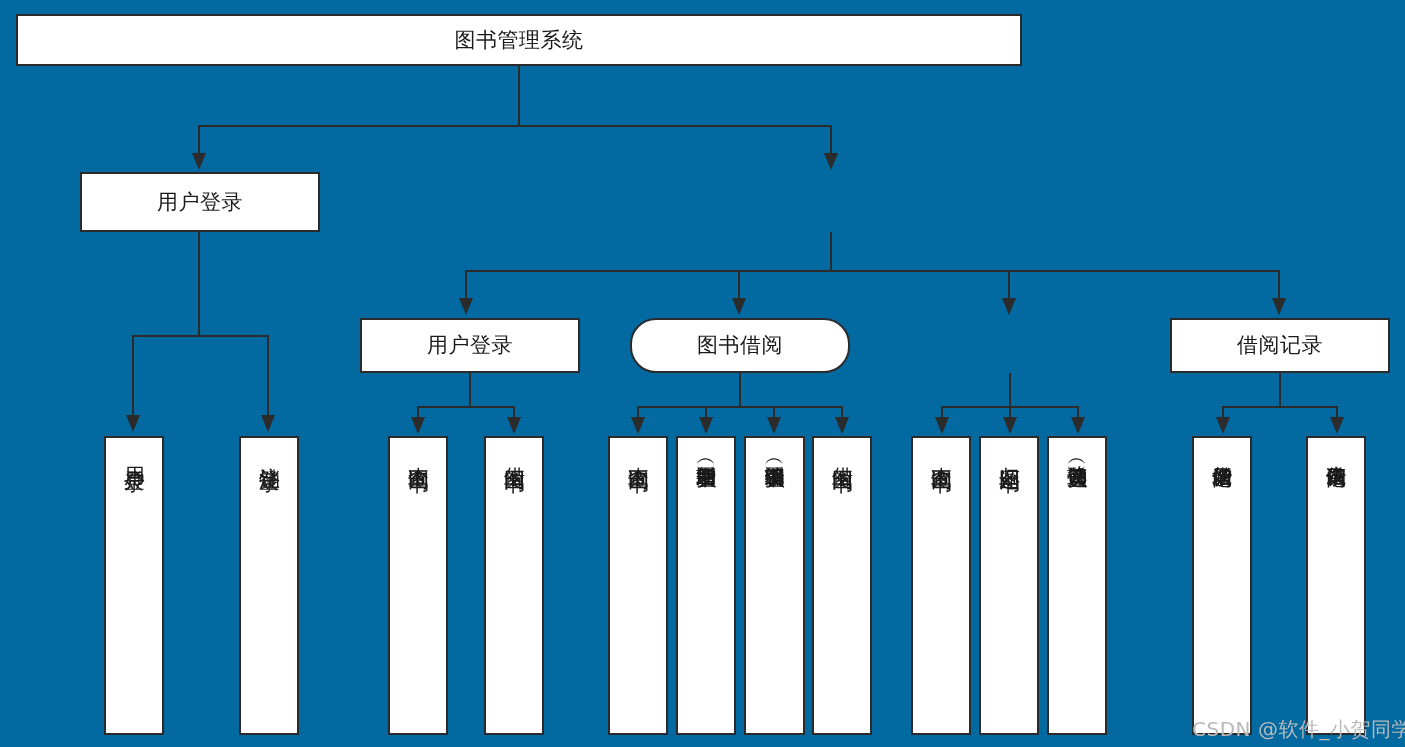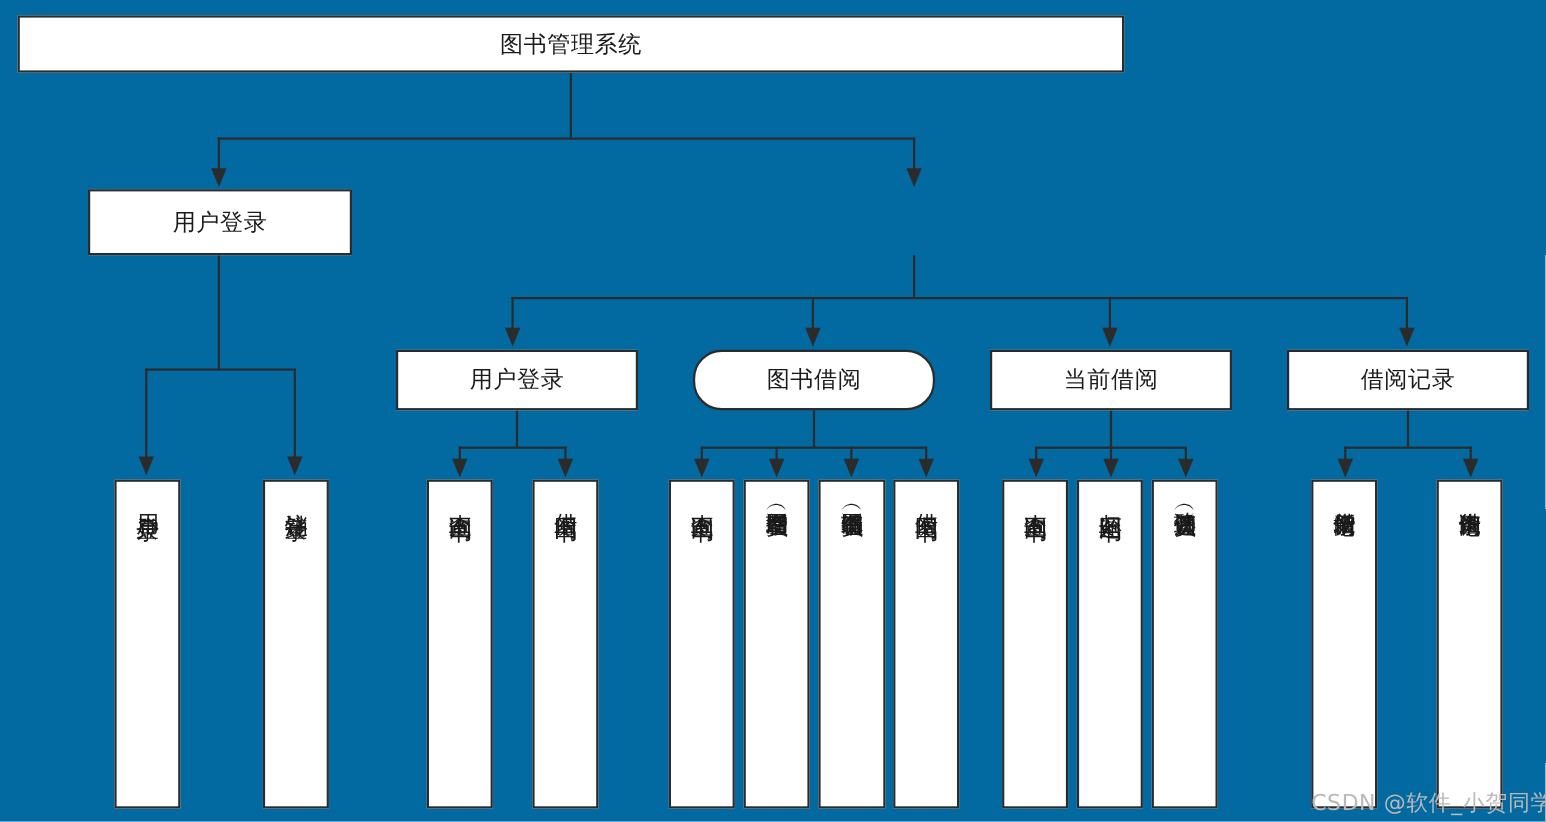--- a/index.html
+++ b/index.html
@@ -152,23 +152,20 @@
   <div class="node horiz" style="left:80px; top:172px; width:240px; height:60px;">
     <span class="label">用户登录</span>
   </div>
 
   <div class="node horiz" style="left:360px; top:318px; width:220px; height:55px;">
     <span class="label">用户登录</span>
   </div>
   <div class="node horiz" style="left:630px; top:318px; width:220px; height:55px;border-radius:26px;">
     <span class="label">图书借阅</span>
   </div>
-  <div class="node horiz" style="left:900px; top:318px; width:220px; height:55px;">
-    <span class="label">当前借阅</span>
-  </div>
   <div class="node horiz" style="left:1170px; top:318px; width:220px; height:55px;">
     <span class="label">借阅记录</span>
   </div>
 
   <div class="node vert" style="left:104px; top:436px; width:60px; height:299px;">
     <span class="label">用户登录</span>
   </div>
   <div class="node vert" style="left:239px; top:436px; width:60px; height:299px;">
     <span class="label">注销登录</span>
   </div>

